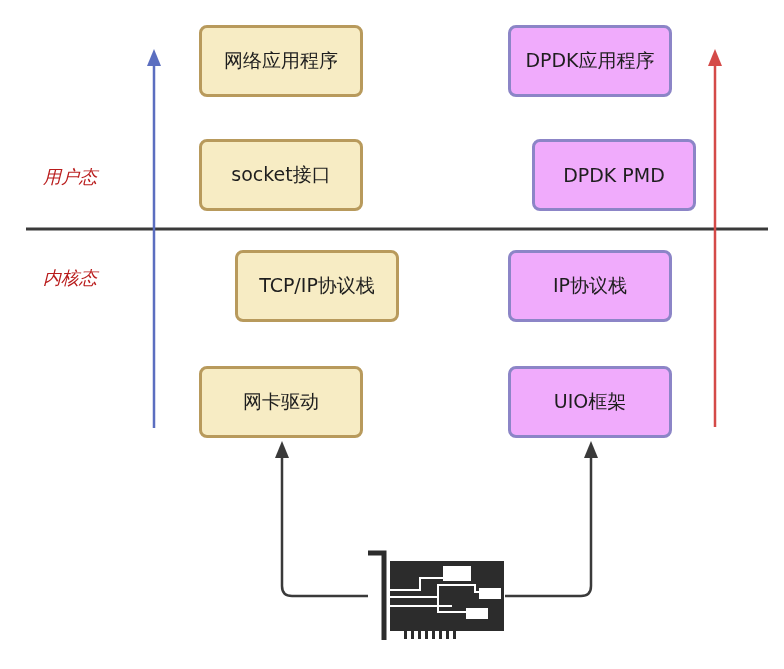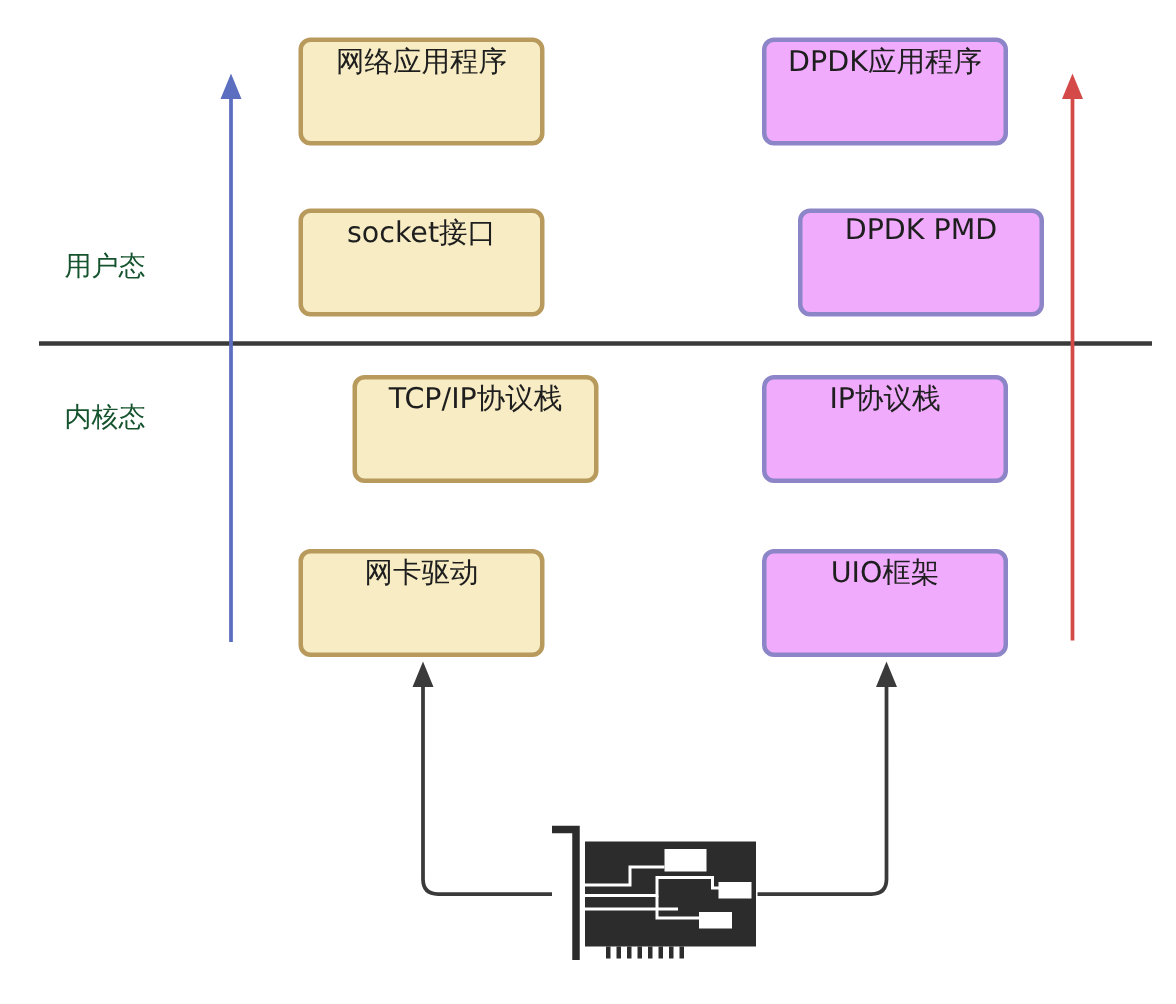--- a/index.html
+++ b/index.html
@@ -1,24 +1,24 @@
 <!DOCTYPE html>
 <html><head>
 <meta charset="utf-8">
 <style>
   html, body { margin:0; padding:0; background:#ffffff; }
   body { width:784px; height:669px; position:relative; overflow:hidden;
          font-family:"DejaVu Sans","Liberation Sans",sans-serif; }
   #canvas { position:absolute; left:0; top:0; width:784px; height:669px; }
   .box { position:absolute; width:164px; height:72px; border-radius:8px;
-         display:flex; align-items:flex-start; justify-content:center;
+         display:flex; align-items:center; justify-content:center;
          font-size:19px; color:#1e1e1e; box-sizing:border-box; }
   .box.legacy { background:#f7ecc4; border:3px solid #b89a5c; }
   .box.dpdk { background:#f0abfc; border:3px solid #8c85c7; }
-  .zone-label { position:absolute; font-size:18px; color:#14532d; }
+  .zone-label { position:absolute; font-size:18px; color:#b91c1c;font-style:italic; }
 </style>
 </head>
 <body>
 
 <svg id="canvas" viewBox="0 0 784 669" xmlns="http://www.w3.org/2000/svg">
   <defs>
     <marker id="ah-blue" markerWidth="10" markerHeight="10" refX="5" refY="9" orient="auto" markerUnits="userSpaceOnUse">
       <path d="M0,10 L5,0 L10,10 Z" fill="#5b6ec0"></path>
     </marker>
   </defs>

